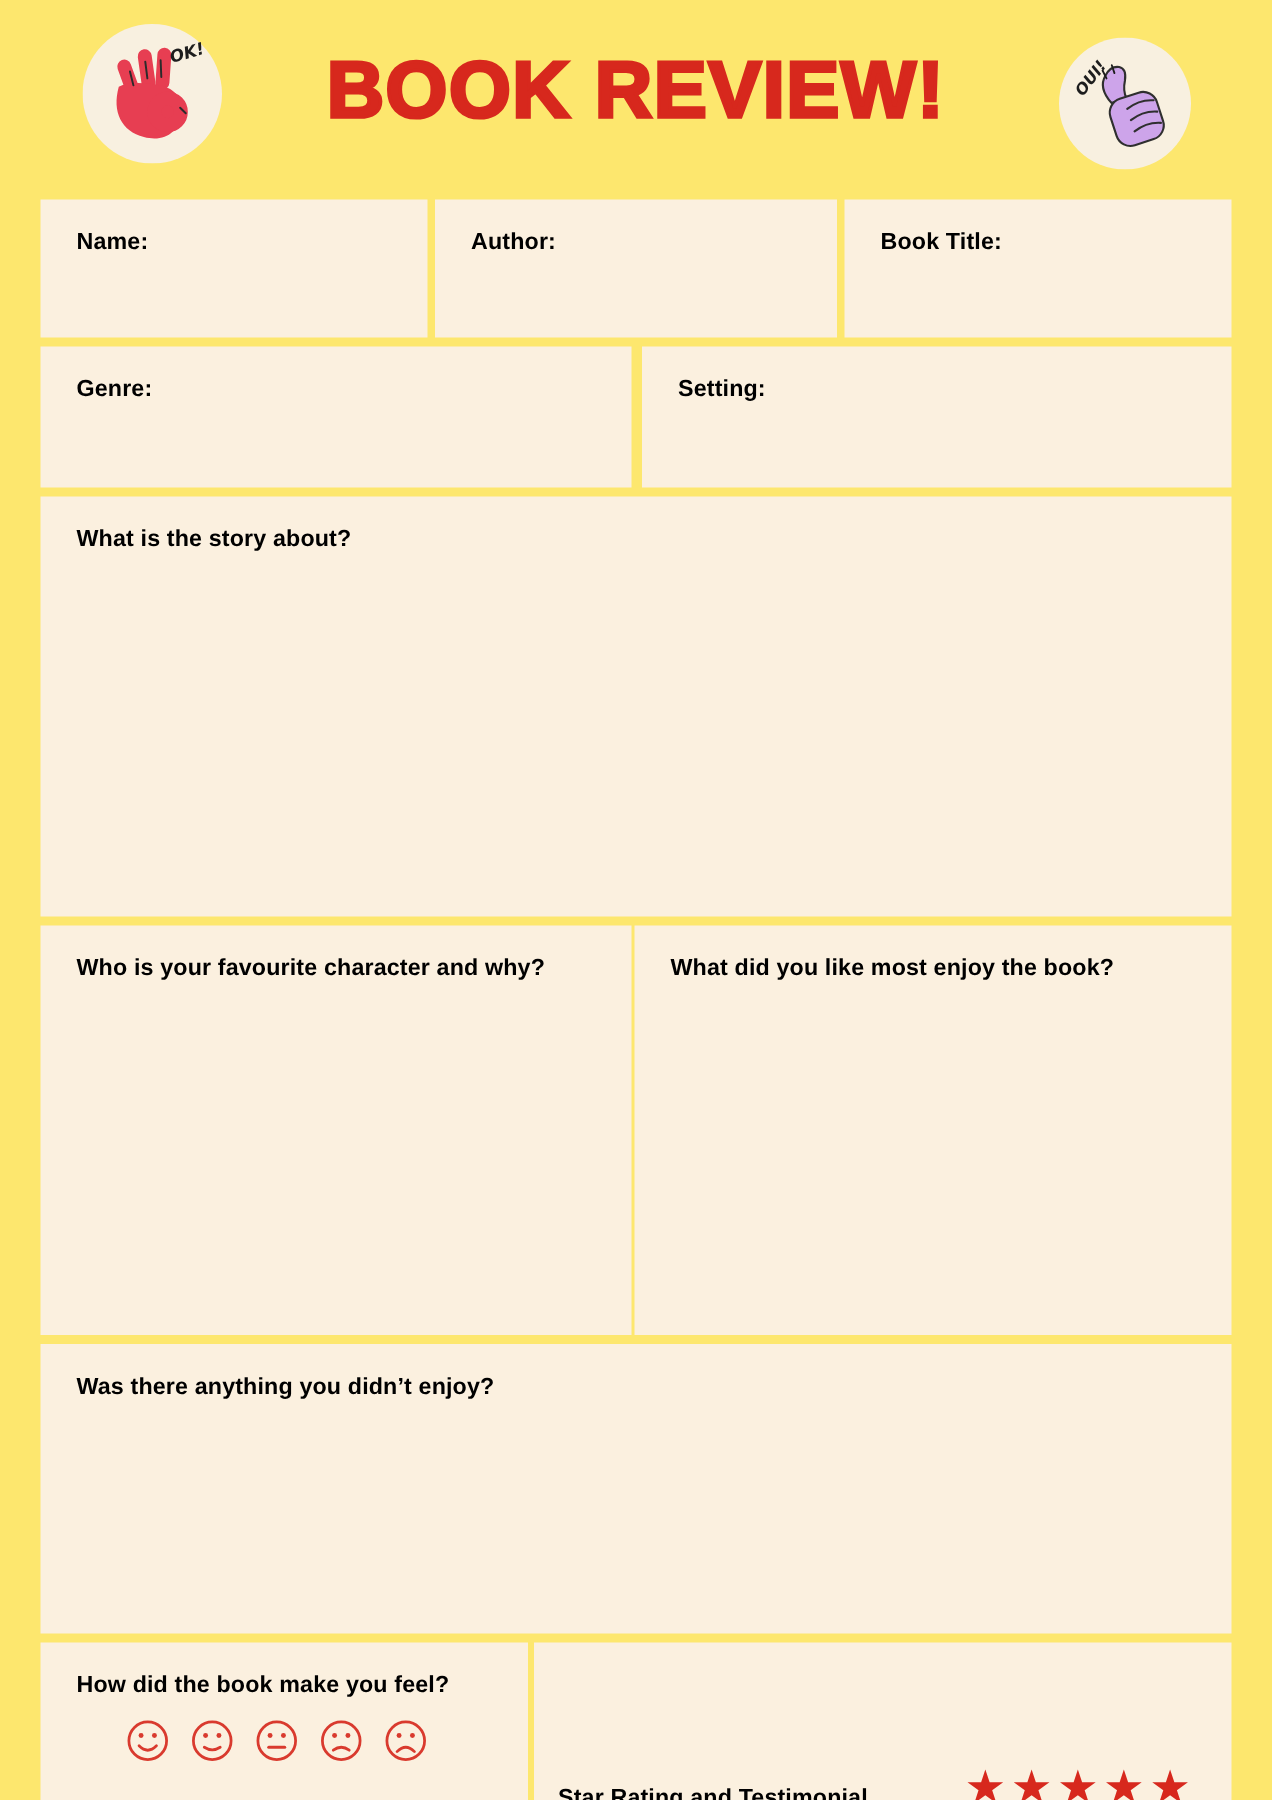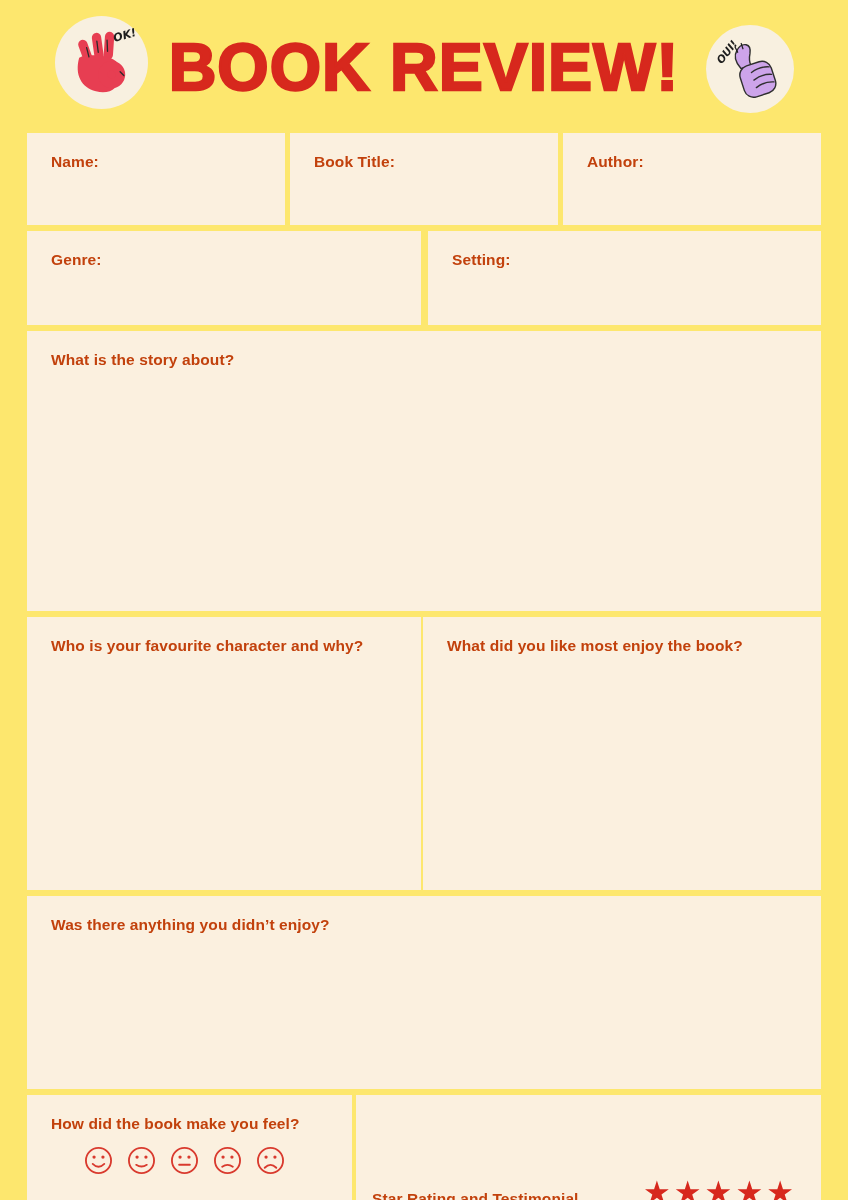--- a/index.html
+++ b/index.html
@@ -12,21 +12,21 @@
   }
   .sheet { position:relative; width:848px; height:1200px; }
 
   
   .badge { position:absolute; border-radius:50%; }
   .badge-left  { left:55px; top:16px; width:93px; height:93px; }
   .badge-right { right:54px; top:25px; width:88px; height:88px; }
   .page-title {
     position:absolute; left:0; right:0; top:33px;
     text-align:center;
-    font-size:66px; font-weight:bold; line-height:1.05;
+    font-size:53px; font-weight:bold; line-height:1.05;
     color:#d7281d;
     -webkit-text-stroke:2.4px #d7281d;
     letter-spacing:1px;
   }
 
   
   .grid {
     position:absolute; left:27px; right:27px; top:133px;
     display:flex; flex-direction:column; gap:6px;
   }
@@ -37,21 +37,21 @@
   .row4 { grid-template-columns:394px 1fr; gap:2px; height:273px; }
   .enjoy-row { height:193px; }
   .row6 { grid-template-columns:325px 1fr; gap:4px; height:113px; }
 
   .card {
     background:#fbf0df;
     box-sizing:border-box;
     padding:20px 24px;
   }
   .label {
-    color:#c2410c;
+    color:#000000;
     font-weight:bold;
     font-size:15.5px;
     letter-spacing:0.1px;
   }
   .value { min-height:10px; color:#333; font-size:14px; }
 
   
   .feel-card { padding:20px 20px 12px 24px; }
   .faces { display:flex; gap:14px; margin:13px 0 0 33px; }
   .faces svg { display:block; }
@@ -105,25 +105,25 @@
   </div>
 
   <div class="grid">
 
     <div class="row row1">
       <div class="card">
         <div class="label">Name:</div>
         <div class="value"></div>
       </div>
       <div class="card">
+        <div class="label">Author:</div>
+        <div class="value"></div>
+      </div>
+      <div class="card">
         <div class="label">Book Title:</div>
-        <div class="value"></div>
-      </div>
-      <div class="card">
-        <div class="label">Author:</div>
         <div class="value"></div>
       </div>
     </div>
 
     <div class="row row2">
       <div class="card">
         <div class="label">Genre:</div>
         <div class="value"></div>
       </div>
       <div class="card">

